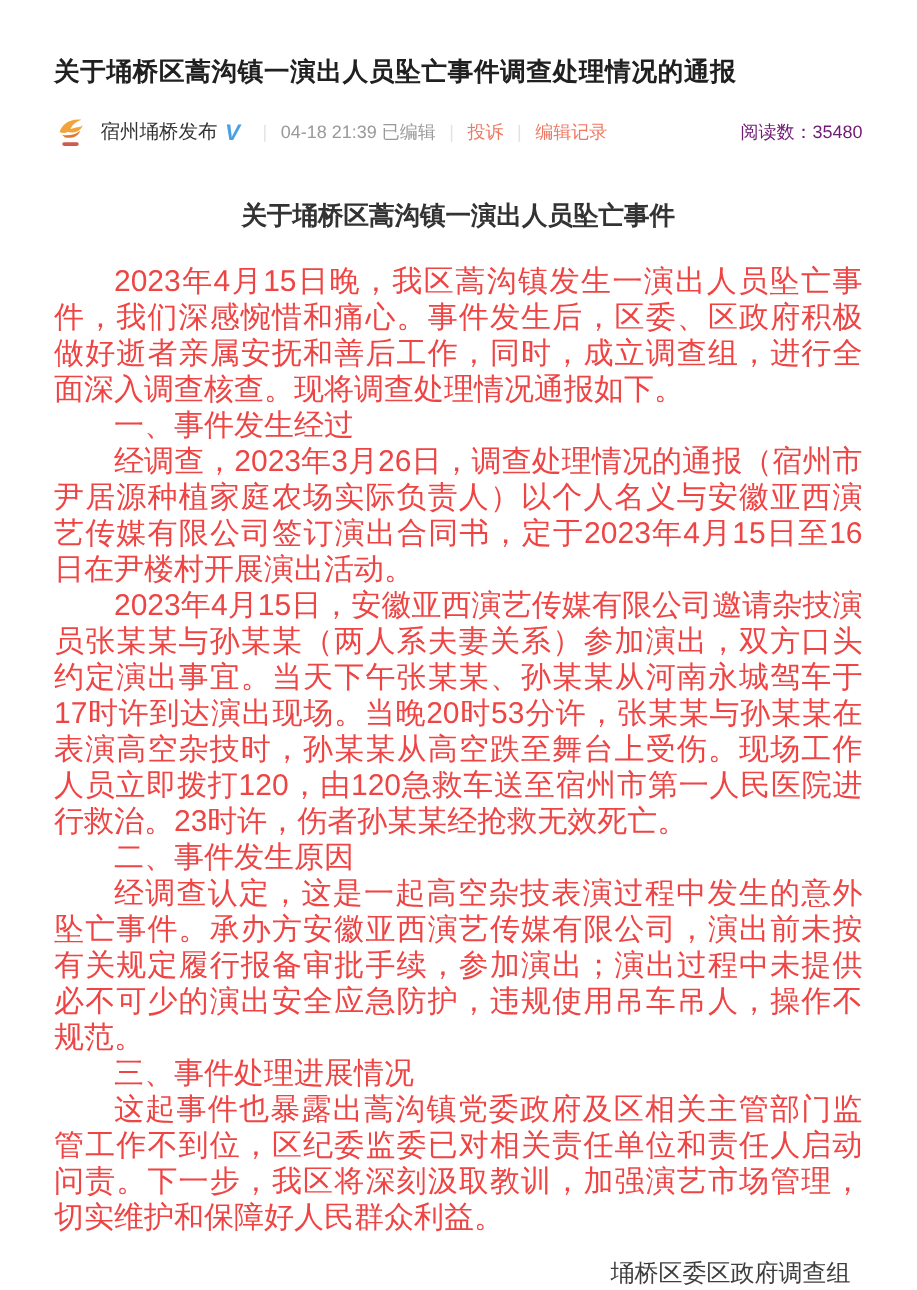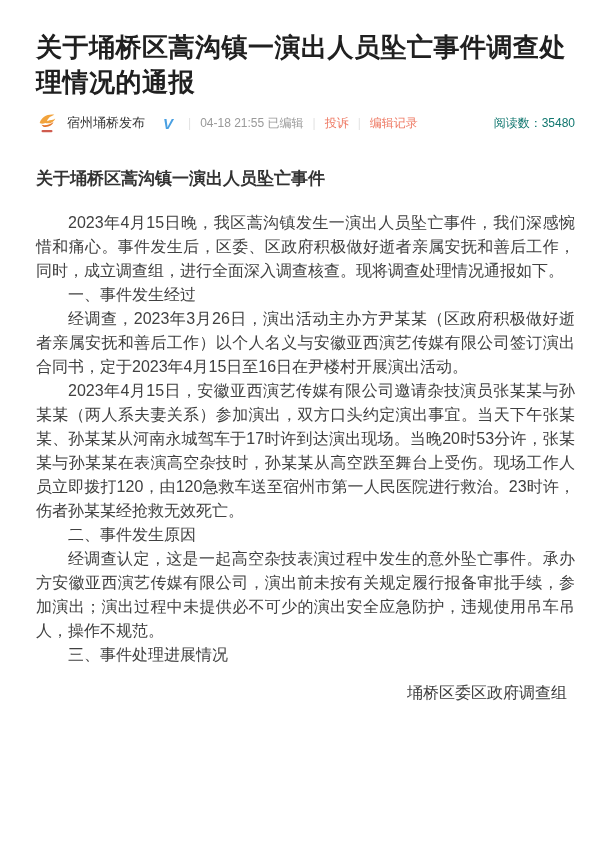--- a/index.html
+++ b/index.html
@@ -7,21 +7,21 @@
     width: 611px; height: 860px;
     background: #ffffff;
     font-family: "Liberation Sans", "DejaVu Sans", sans-serif;
     overflow: hidden;
   }
   .page { padding: 0 36px; }
 
   
   .page-title {
     margin: 30px 0 10px 0;
-    font-size: 26px;
+    font-size: 17px;
     line-height: 35px;
     font-weight: 700;
     color: #202020;
     letter-spacing: 0.5px;
   }
 
   
   .byline {
     display: flex;
     align-items: center;
@@ -32,49 +32,49 @@
   }
   .avatar {
     width: 22px; height: 24px;
     margin-right: 9px;
     display: inline-flex; align-items: center; justify-content: center;
     flex: 0 0 auto;
   }
   .author {
     font-size: 13px;
     color: #333;
-    margin-right: 18px;
+    margin-right: 5px;
     cursor: pointer;
     text-align: center;
   }
   .vbadge {
     color: #4aa0e2;
     font-weight: 900;
     font-style: italic;
     font-size: 15px;
     margin-right: 6px;
   }
   .sep { color: #e3e3e3; margin: 0 9px; font-size: 12px; }
   .olink { color: #ee7862; cursor: pointer; text-decoration: none; }
-  .readcount { margin-left: auto; color: #0f766e; }
+  .readcount { margin-left: auto; color: #701a75; }
 
   
   .article-title {
     margin-top: 27px;
     margin-bottom: 16px;
-    text-align: left;
+    text-align: center;
     font-size: 17px;
     line-height: 32px;
     font-weight: 700;
     color: #333;
   }
   .body-text {
-    font-size: 16px;
+    font-size: 20px;
     line-height: 24px;
-    color: #404040;
+    color: #ef4444;
     text-align: justify;
   }
   .body-text p { margin: 0; text-indent: 2em; }
   .signature {
     margin-top: 14px;
     padding-right: 8px;
     text-align: right;
     font-size: 16px;
     line-height: 24px;
     color: #3e3e3e;
@@ -91,41 +91,42 @@
     <span class="avatar">
       <svg viewBox="0 0 24 26" width="22" height="24" aria-hidden="true">
         <path d="M4 13 C6 7, 12 3, 20 4 C15 6, 13 8, 12 11 C16 9, 19 10, 21 8 C19 13, 14 14, 10 13 C8 14, 6 14, 4 13 Z" fill="#f2a33c"></path>
         <path d="M6 15 C10 16, 16 15, 19 12 C18 16, 13 18, 8 17 Z" fill="#e4762a"></path>
         <rect x="6" y="20.5" width="12" height="2.6" rx="1.3" fill="#cf5b4e"></rect>
       </svg>
     </span>
     <span class="author">宿州埇桥发布</span>
     <span class="vbadge">V</span>
     <span class="sep">|</span>
-    <span class="time">04-18 21:55 已编辑</span>
+    <span class="time">04-18 21:39 已编辑</span>
     <span class="sep">|</span>
     <a class="olink">投诉</a>
     <span class="sep">|</span>
     <a class="olink">编辑记录</a>
     <span class="readcount">阅读数：35480</span>
   </div>
 
   <div class="article">
     <div class="article-title">
       <div>关于埇桥区蒿沟镇一演出人员坠亡事件</div>
     </div>
 
     <div class="body-text">
         <p class="para">2023年4月15日晚，我区蒿沟镇发生一演出人员坠亡事件，我们深感惋惜和痛心。事件发生后，区委、区政府积极做好逝者亲属安抚和善后工作，同时，成立调查组，进行全面深入调查核查。现将调查处理情况通报如下。</p>
         <p class="heading">一、事件发生经过</p>
-        <p class="para">经调查，2023年3月26日，演出活动主办方尹某某（区政府积极做好逝者亲属安抚和善后工作）以个人名义与安徽亚西演艺传媒有限公司签订演出合同书，定于2023年4月15日至16日在尹楼村开展演出活动。</p>
+        <p class="para">经调查，2023年3月26日，调查处理情况的通报（宿州市尹居源种植家庭农场实际负责人）以个人名义与安徽亚西演艺传媒有限公司签订演出合同书，定于2023年4月15日至16日在尹楼村开展演出活动。</p>
         <p class="para">2023年4月15日，安徽亚西演艺传媒有限公司邀请杂技演员张某某与孙某某（两人系夫妻关系）参加演出，双方口头约定演出事宜。当天下午张某某、孙某某从河南永城驾车于17时许到达演出现场。当晚20时53分许，张某某与孙某某在表演高空杂技时，孙某某从高空跌至舞台上受伤。现场工作人员立即拨打120，由120急救车送至宿州市第一人民医院进行救治。23时许，伤者孙某某经抢救无效死亡。</p>
         <p class="heading">二、事件发生原因</p>
         <p class="para">经调查认定，这是一起高空杂技表演过程中发生的意外坠亡事件。承办方安徽亚西演艺传媒有限公司，演出前未按有关规定履行报备审批手续，参加演出；演出过程中未提供必不可少的演出安全应急防护，违规使用吊车吊人，操作不规范。</p>
         <p class="heading">三、事件处理进展情况</p>
+        <p class="para">这起事件也暴露出蒿沟镇党委政府及区相关主管部门监管工作不到位，区纪委监委已对相关责任单位和责任人启动问责。下一步，我区将深刻汲取教训，加强演艺市场管理，切实维护和保障好人民群众利益。</p>
       </div>
 
     <div class="signature">
       <div>埇桥区委区政府调查组</div>
 
     </div>
   </div>
 
 </div>
 

